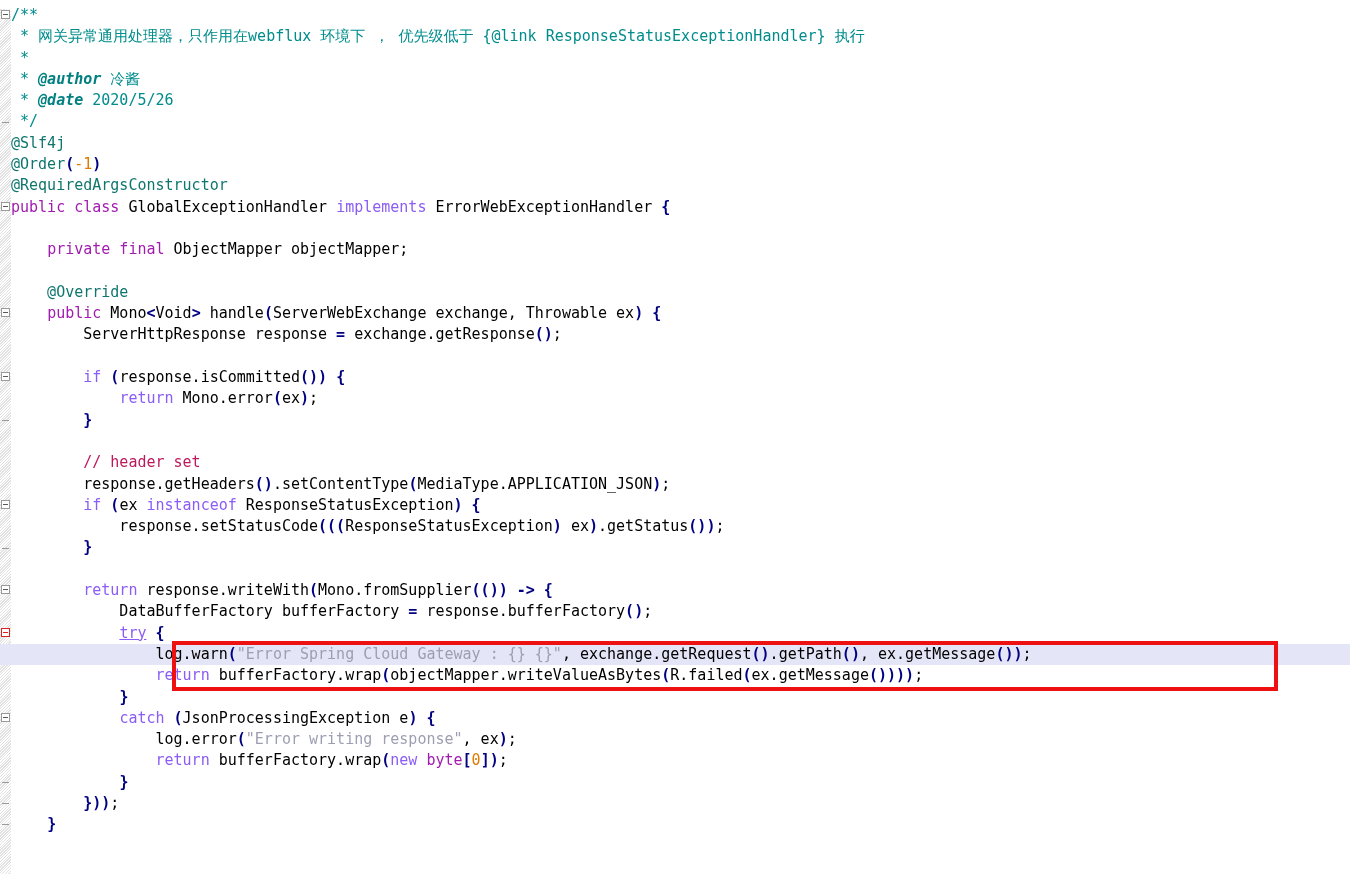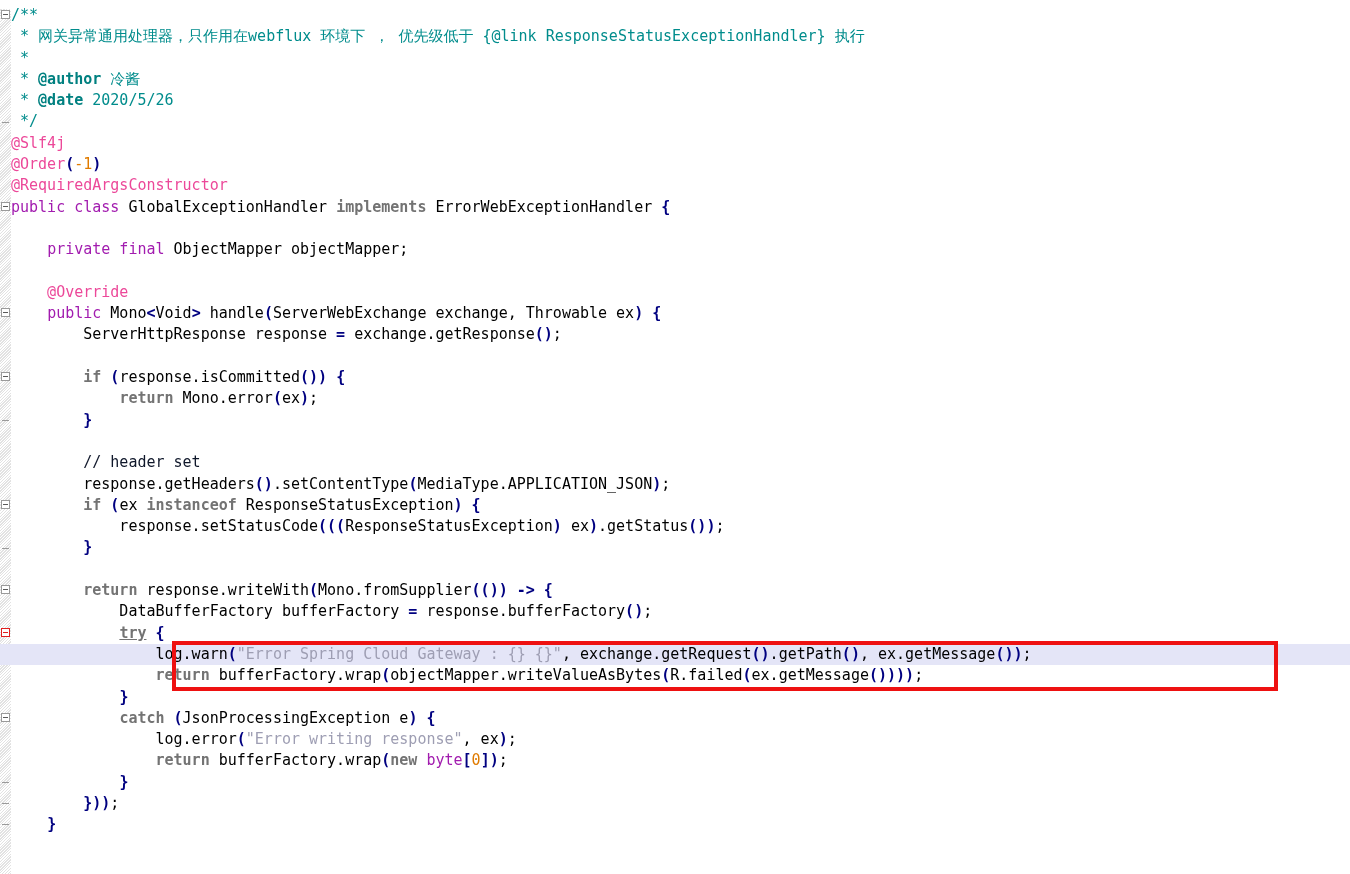--- a/index.html
+++ b/index.html
@@ -100,24 +100,24 @@
     position: relative;
   }
 
   
   .ln.hl {
     background: #e4e5f7;
   }
 
   
   .k-doc      { color: #008c8c; }            
-  .k-doctag   { color: #008080; font-weight: bold; }  
-  .k-cmt      { color: #0f172a; }            
-  .k-anno     { color: #ec4899; }            
-  .k-kw       { color: #737373; font-weight: bold; }  
+  .k-doctag   { color: #008080; font-weight: bold; font-style: italic; }  
+  .k-cmt      { color: #be185d; }            
+  .k-anno     { color: #0f766e; }            
+  .k-kw       { color: #8b5cf6; font-weight: normal; }  
   .k-mod      { color: #a21caf; }            
   .k-num      { color: #e07b00; }            
   .k-str      { color: #9e9eb3; }            
   .k-op       { color: #000080; font-weight: bold; }  
   .k-plain    { color: #000000; }
   .k-under    { text-decoration: underline; margin-top: 25px; }
 
   
   #redbox {
     position: absolute;

